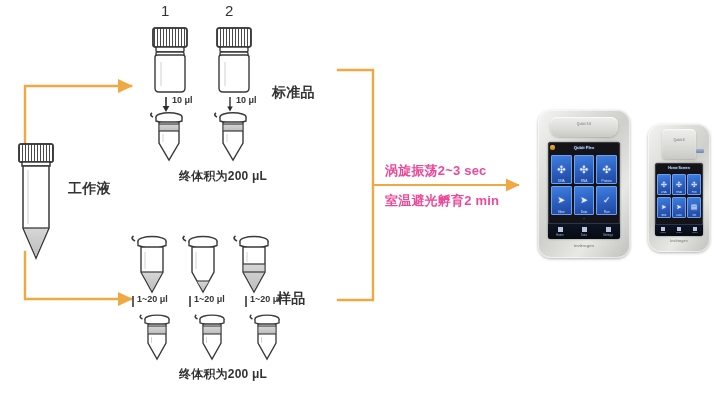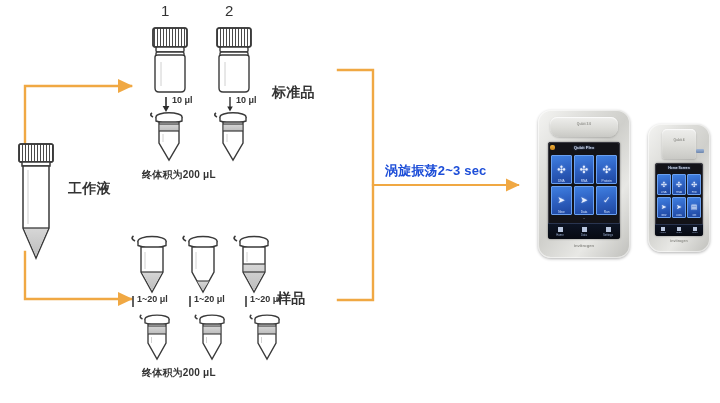--- a/index.html
+++ b/index.html
@@ -20,23 +20,23 @@
   .lbl {
     position: absolute;
     white-space: nowrap;
     color: #3f3f3f;
     font-weight: 700;
     letter-spacing: .2px;
   }
   .lbl-num { font-size: 15px; font-weight: 500; color: #333; }
   .lbl-vol { font-size: 9px; font-weight: 600; color: #333; letter-spacing: 0; }
   .lbl-cat { font-size: 14px; font-weight: 700; color: #333; }
-  .lbl-final { font-size: 10px; font-weight: 700; color: #333; }
+  .lbl-final { font-size: 12px; font-weight: 700; color: #333; margin-left: 37px; }
   .lbl-work { font-size: 14px; font-weight: 700; color: #333; }
-  .lbl-step { font-size: 13px; font-weight: 700; color: #1d4ed8; text-align: center; }
+  .lbl-step { font-size: 13px; font-weight: 700; color: #ec4899; text-align: center; }
   .lbl-dev  { font-size: 15px; font-weight: 700; color: #333; }
 
   
   svg.layer { position: absolute; left: 0; top: 0; overflow: visible; }
 
   
   .device { position: absolute; }
   .dev-body {
     position: absolute; inset: 0;
     border-radius: 13px;
@@ -306,20 +306,21 @@
 
   <div class="lbl lbl-vol" style="left:137px; top:294px;">1~20 μl</div>
   <div class="lbl lbl-vol" style="left:194px; top:294px;">1~20 μl</div>
   <div class="lbl lbl-vol" style="left:250px; top:294px;">1~20 μl</div>
 
   <div class="lbl lbl-cat" style="left:277px; top:290px;">样品</div>
 
   <div class="lbl lbl-final" style="left:142px; top:366px;">终体积为200 μL</div>
 
   <div class="lbl lbl-step" style="left:385px; top:162px;">涡旋振荡2~3 sec</div>
+  <div class="lbl lbl-step" style="left:385px; top:192px;">室温避光孵育2 min</div>
 
 
   <div class="device" style="left:538px; top:110px; width:92px; height:148px;">
     <div class="dev-body"></div>
     <div class="dev-lid" style="left:12px; top:7px; width:68px; height:20px;">
       <div class="lid-logo" style="left:50%; top:5px; transform:translateX(-50%); font-size:3.4px;">Qubit 3.0</div>
     </div>
     <div class="dev-screen" style="left:10px; top:32px; width:72px; height:97px;">
       <div class="scr-top" style="height:11px; padding:0 2px;">
         <div class="scr-home" style="left:2px; top:3px; width:5px; height:5px;"></div>

